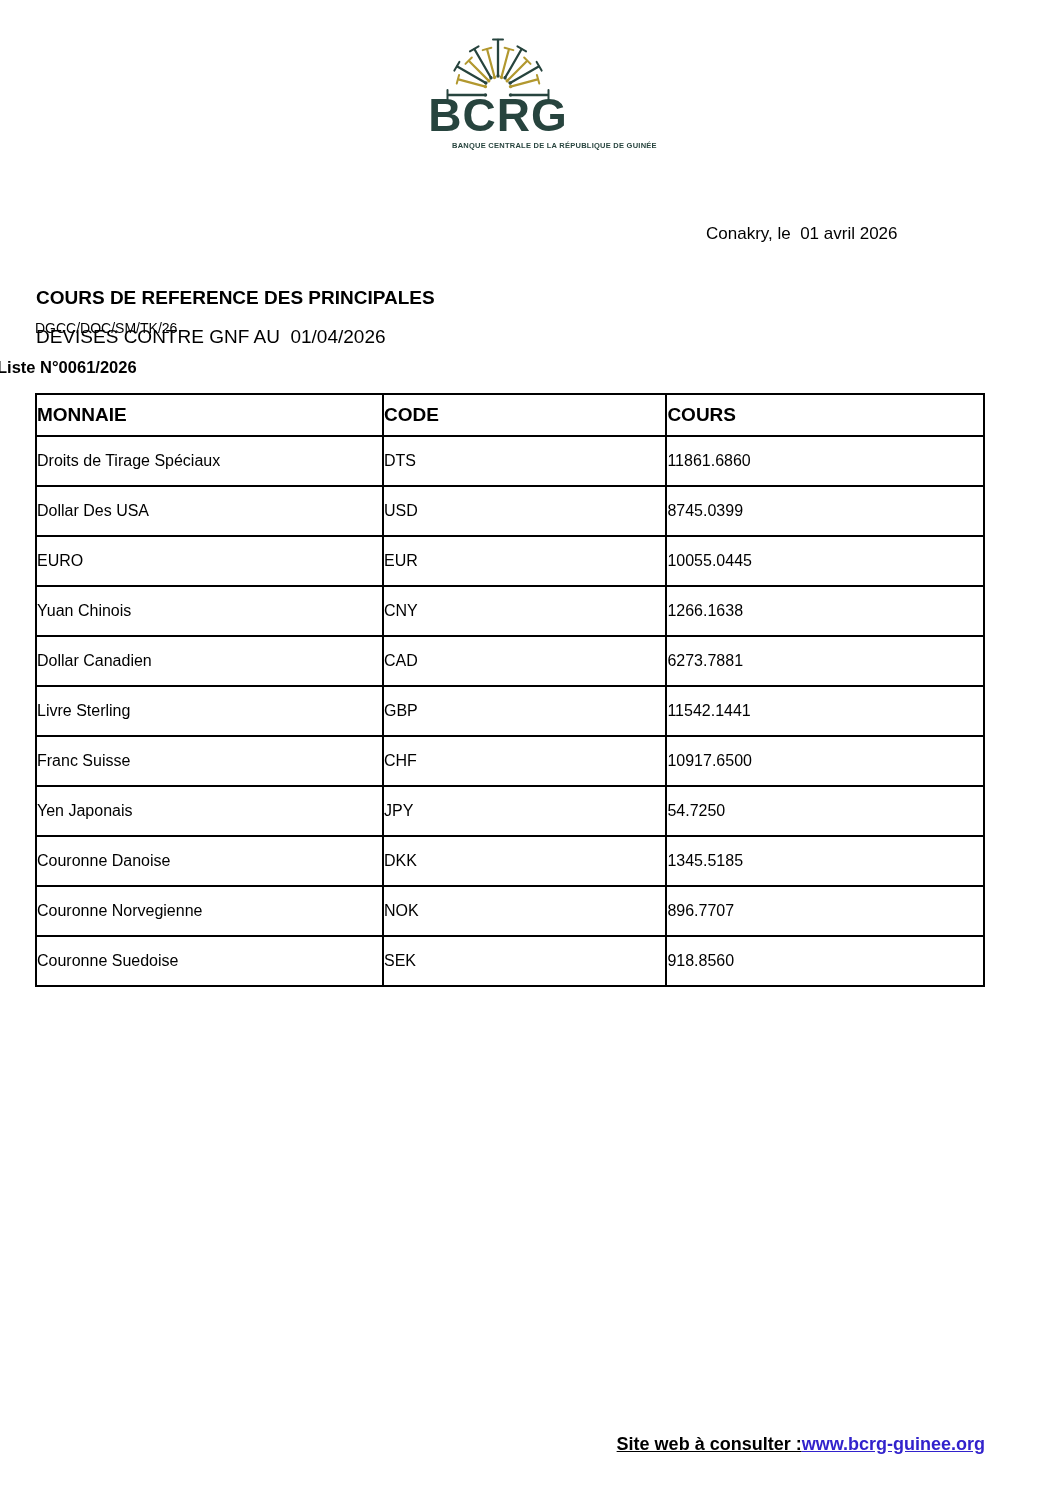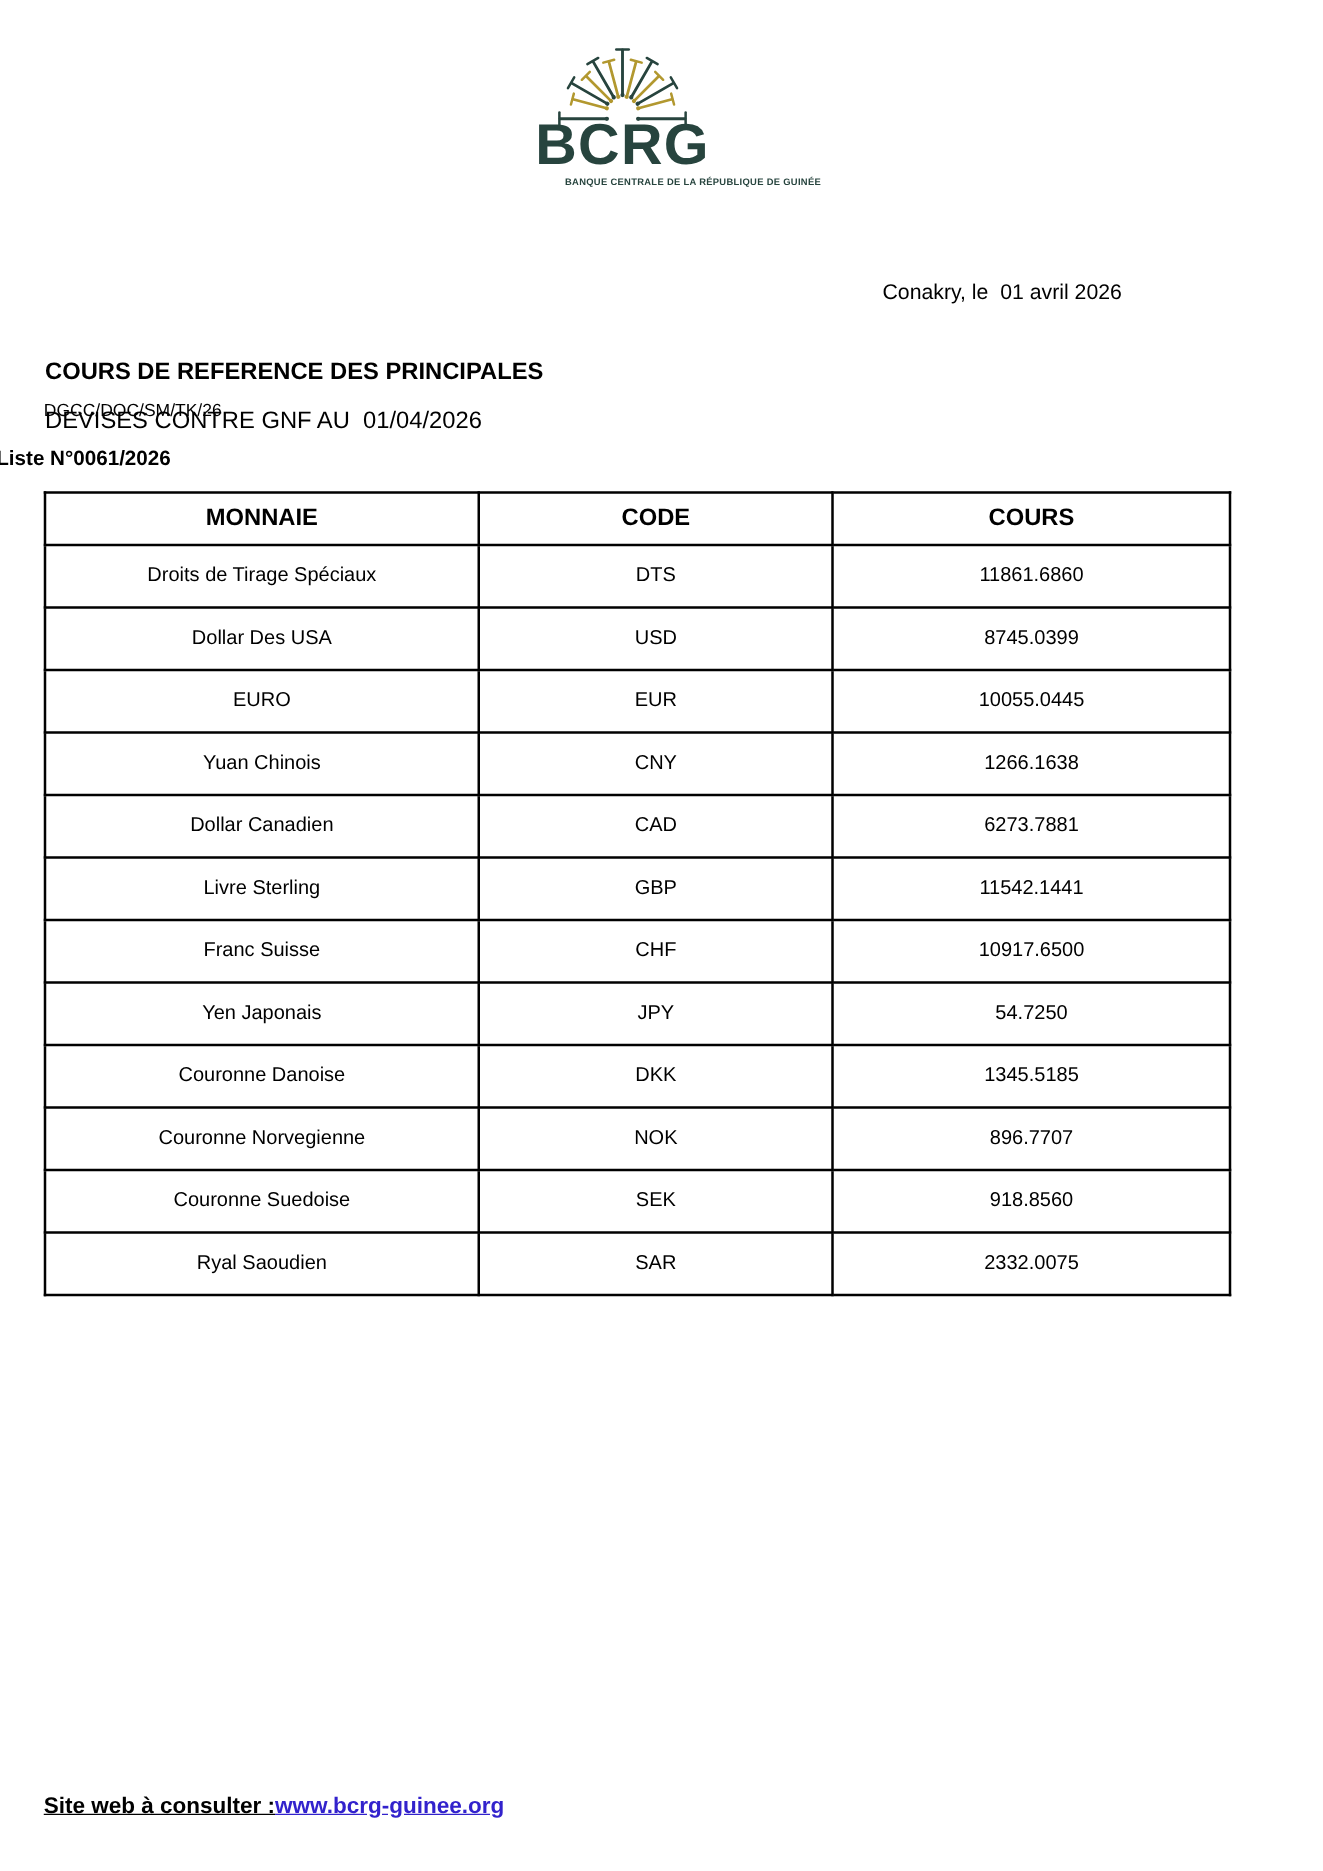--- a/index.html
+++ b/index.html
@@ -48,33 +48,33 @@
     font-size: 19px; font-weight: normal; white-space: pre; }
   .title-3 { position: absolute; top: 358px; left: -3px; width: 950px;
     font-size: 16.5px; font-weight: bold; white-space: pre; }
 
   
   .rate-table-wrap { position: absolute; top: 393px; left: 35px; width: 950px; }
   table.rate-table {
     width: 100%; border-collapse: collapse; table-layout: fixed;
   }
   table.rate-table th, table.rate-table td {
-    border: 2px solid #000; text-align: center; vertical-align: middle;
+    border: 2px solid #000; text-align: left; vertical-align: middle;
     overflow: hidden; white-space: nowrap;
   }
   table.rate-table th { height: 42px; font-size: 19px; font-weight: bold; }
   table.rate-table td { height: 50px; font-size: 16px; font-weight: normal; }
   col.c-monnaie { width: 36.6%; }
   col.c-code    { width: 29.9%; }
   col.c-cours   { width: 33.5%; }
 
   
   .footer-line {
     position: absolute; top: 1434px; left: 35px; width: 950px;
-    text-align: left; font-size: 18px; font-weight: bold;
+    text-align: right; font-size: 18px; font-weight: bold;
   }
   .footer-label { text-decoration: underline; color: #000; white-space: pre; }
   .footer-link  { text-decoration: underline; color: #3222cc; white-space: pre; }
 </style>
 </head>
 <body>
 
 <div class="logo">
   <svg width="132" height="80" viewBox="0 0 132 80">
     <g fill="none" stroke-linecap="round">
@@ -220,22 +220,17 @@
       <tr>
         <td>Couronne Norvegienne</td>
         <td>NOK</td>
         <td>896.7707</td>
       </tr>
       <tr>
         <td>Couronne Suedoise</td>
         <td>SEK</td>
         <td>918.8560</td>
       </tr>
-      <tr>
-        <td>Ryal Saoudien</td>
-        <td>SAR</td>
-        <td>2332.0075</td>
-      </tr>
     </tbody>
   </table>
 </div>
 
 <div class="footer-line"><span class="footer-label">Site web à consulter :</span><a class="footer-link" href="#">www.bcrg-guinee.org</a></div>
 
 </body></html>

